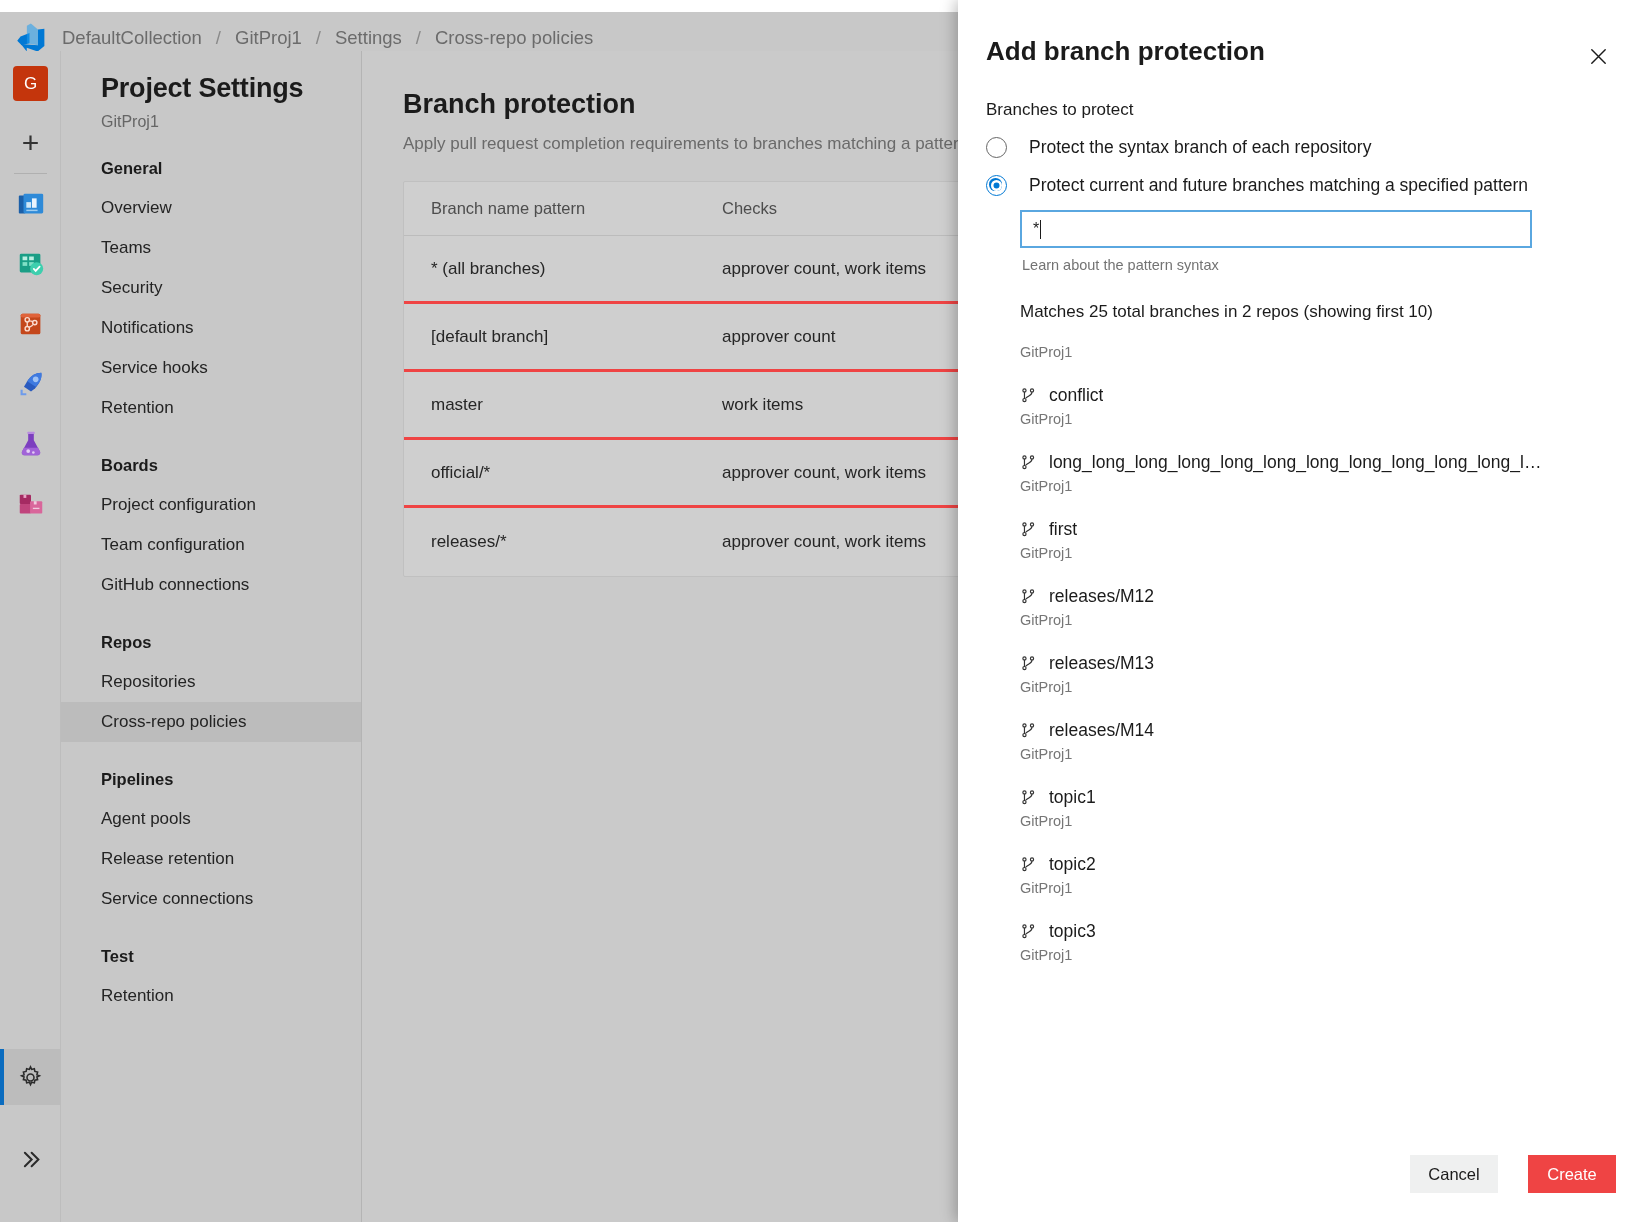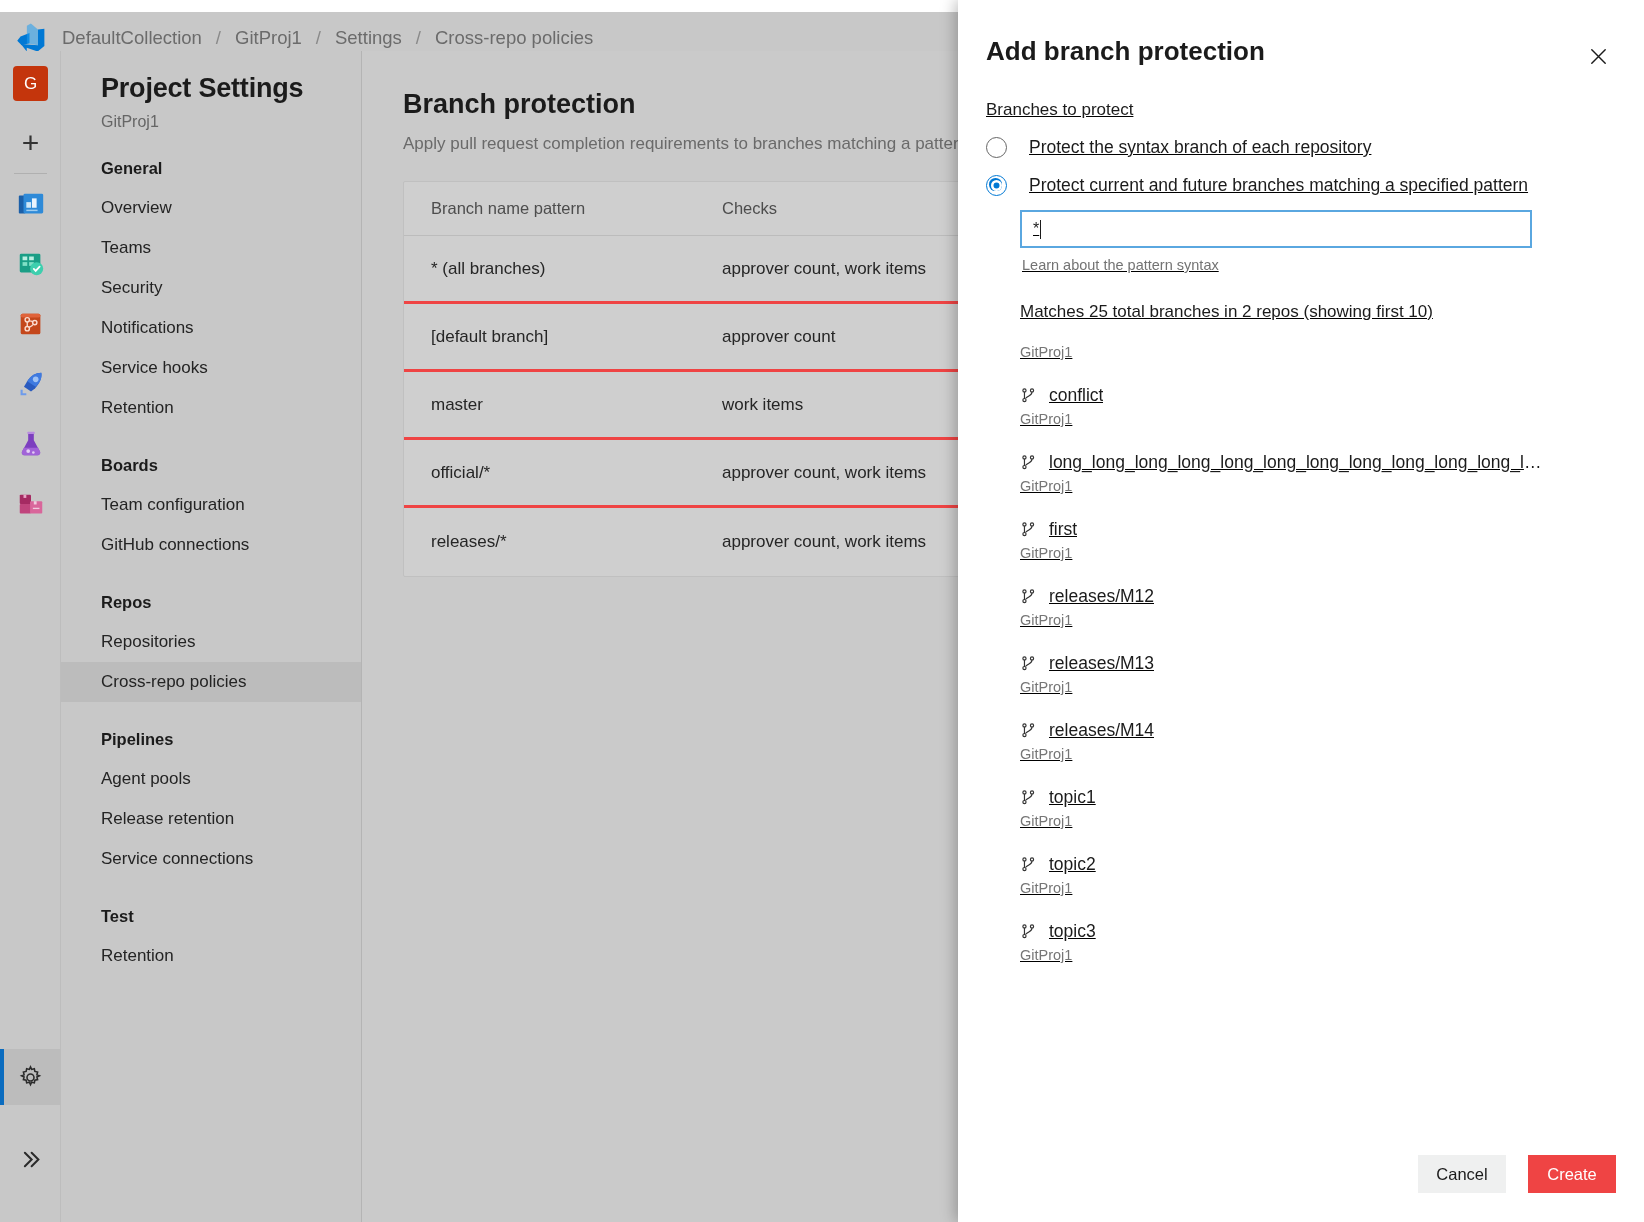--- a/index.html
+++ b/index.html
@@ -90,21 +90,21 @@
     background: #fff; box-shadow: -3px 0 14px rgba(0,0,0,.26);
   }
   .panel-title {
     position: absolute; left: 28px; top: 36px;
     font-size: 26px; font-weight: 600; color: #1b1b1b;
   }
   .panel-close {
     position: absolute; right: 28px; top: 38px; width: 36px; height: 36px;
     display: flex; align-items: center; justify-content: center; cursor: pointer;
   }
-  .panel-body { position: absolute; left: 0; top: 86px; right: 0; bottom: 96px; overflow: hidden; text-decoration: underline; }
+  .panel-body { position: absolute; left: 0; top: 86px; right: 0; bottom: 96px; overflow: hidden; }
   .field-label { font-size: 17px; color: #1b1b1b; margin: 14px 0 0 28px; }
   .radio-row { display: flex; align-items: center; margin: 17px 0 0 28px; cursor: pointer; }
   .radio {
     width: 21px; height: 21px; border-radius: 50%;
     border: 1.6px solid #666; background: #fff; flex: 0 0 auto;
     position: relative;
   }
   .radio.on { border: 1.6px solid #0078d4; }
   .radio.on::after {
     content: ""; position: absolute; left: 50%; top: 50%;
@@ -139,21 +139,21 @@
     font-size: 17.5px; color: #1b1b1b; margin-left: 9px;
     white-space: nowrap; overflow: hidden; text-overflow: ellipsis;
     max-width: 500px;
   }
   .branch-repo { font-size: 14.5px; color: #767676; margin: 5px 0 0 0; }
   .branch-item + .branch-item { margin-top: 25px; }
 
   .panel-footer {
     position: absolute; left: 0; bottom: 0; width: 686px; height: 96px;
     display: flex; align-items: center; justify-content: flex-end;
-    padding-right: 28px; gap: 22px; background: #fff;
+    padding-right: 28px; gap: 30px; background: #fff;
   }
   .btn {
     height: 38px; min-width: 88px; padding: 0 17px; border: none;
     font-size: 16.5px; cursor: pointer; font-family: "Liberation Sans", sans-serif;
   }
   .btn-secondary { background: #eff0f0; color: #1b1b1b; }
   .btn-primary { background: #ef4444; color: #fff; }
 </style>
 </head>
 <body>
@@ -261,20 +261,21 @@
 
     <div class="nav-group">General</div>
     <div class="nav-item">Overview</div>
     <div class="nav-item">Teams</div>
     <div class="nav-item">Security</div>
     <div class="nav-item">Notifications</div>
     <div class="nav-item">Service hooks</div>
     <div class="nav-item">Retention</div>
 
     <div class="nav-group">Boards</div>
+    <div class="nav-item">Project configuration</div>
     <div class="nav-item">Team configuration</div>
     <div class="nav-item">GitHub connections</div>
 
     <div class="nav-group">Repos</div>
     <div class="nav-item">Repositories</div>
     <div class="nav-item sel">Cross-repo policies</div>
 
     <div class="nav-group">Pipelines</div>
     <div class="nav-item">Agent pools</div>
     <div class="nav-item">Release retention</div>

